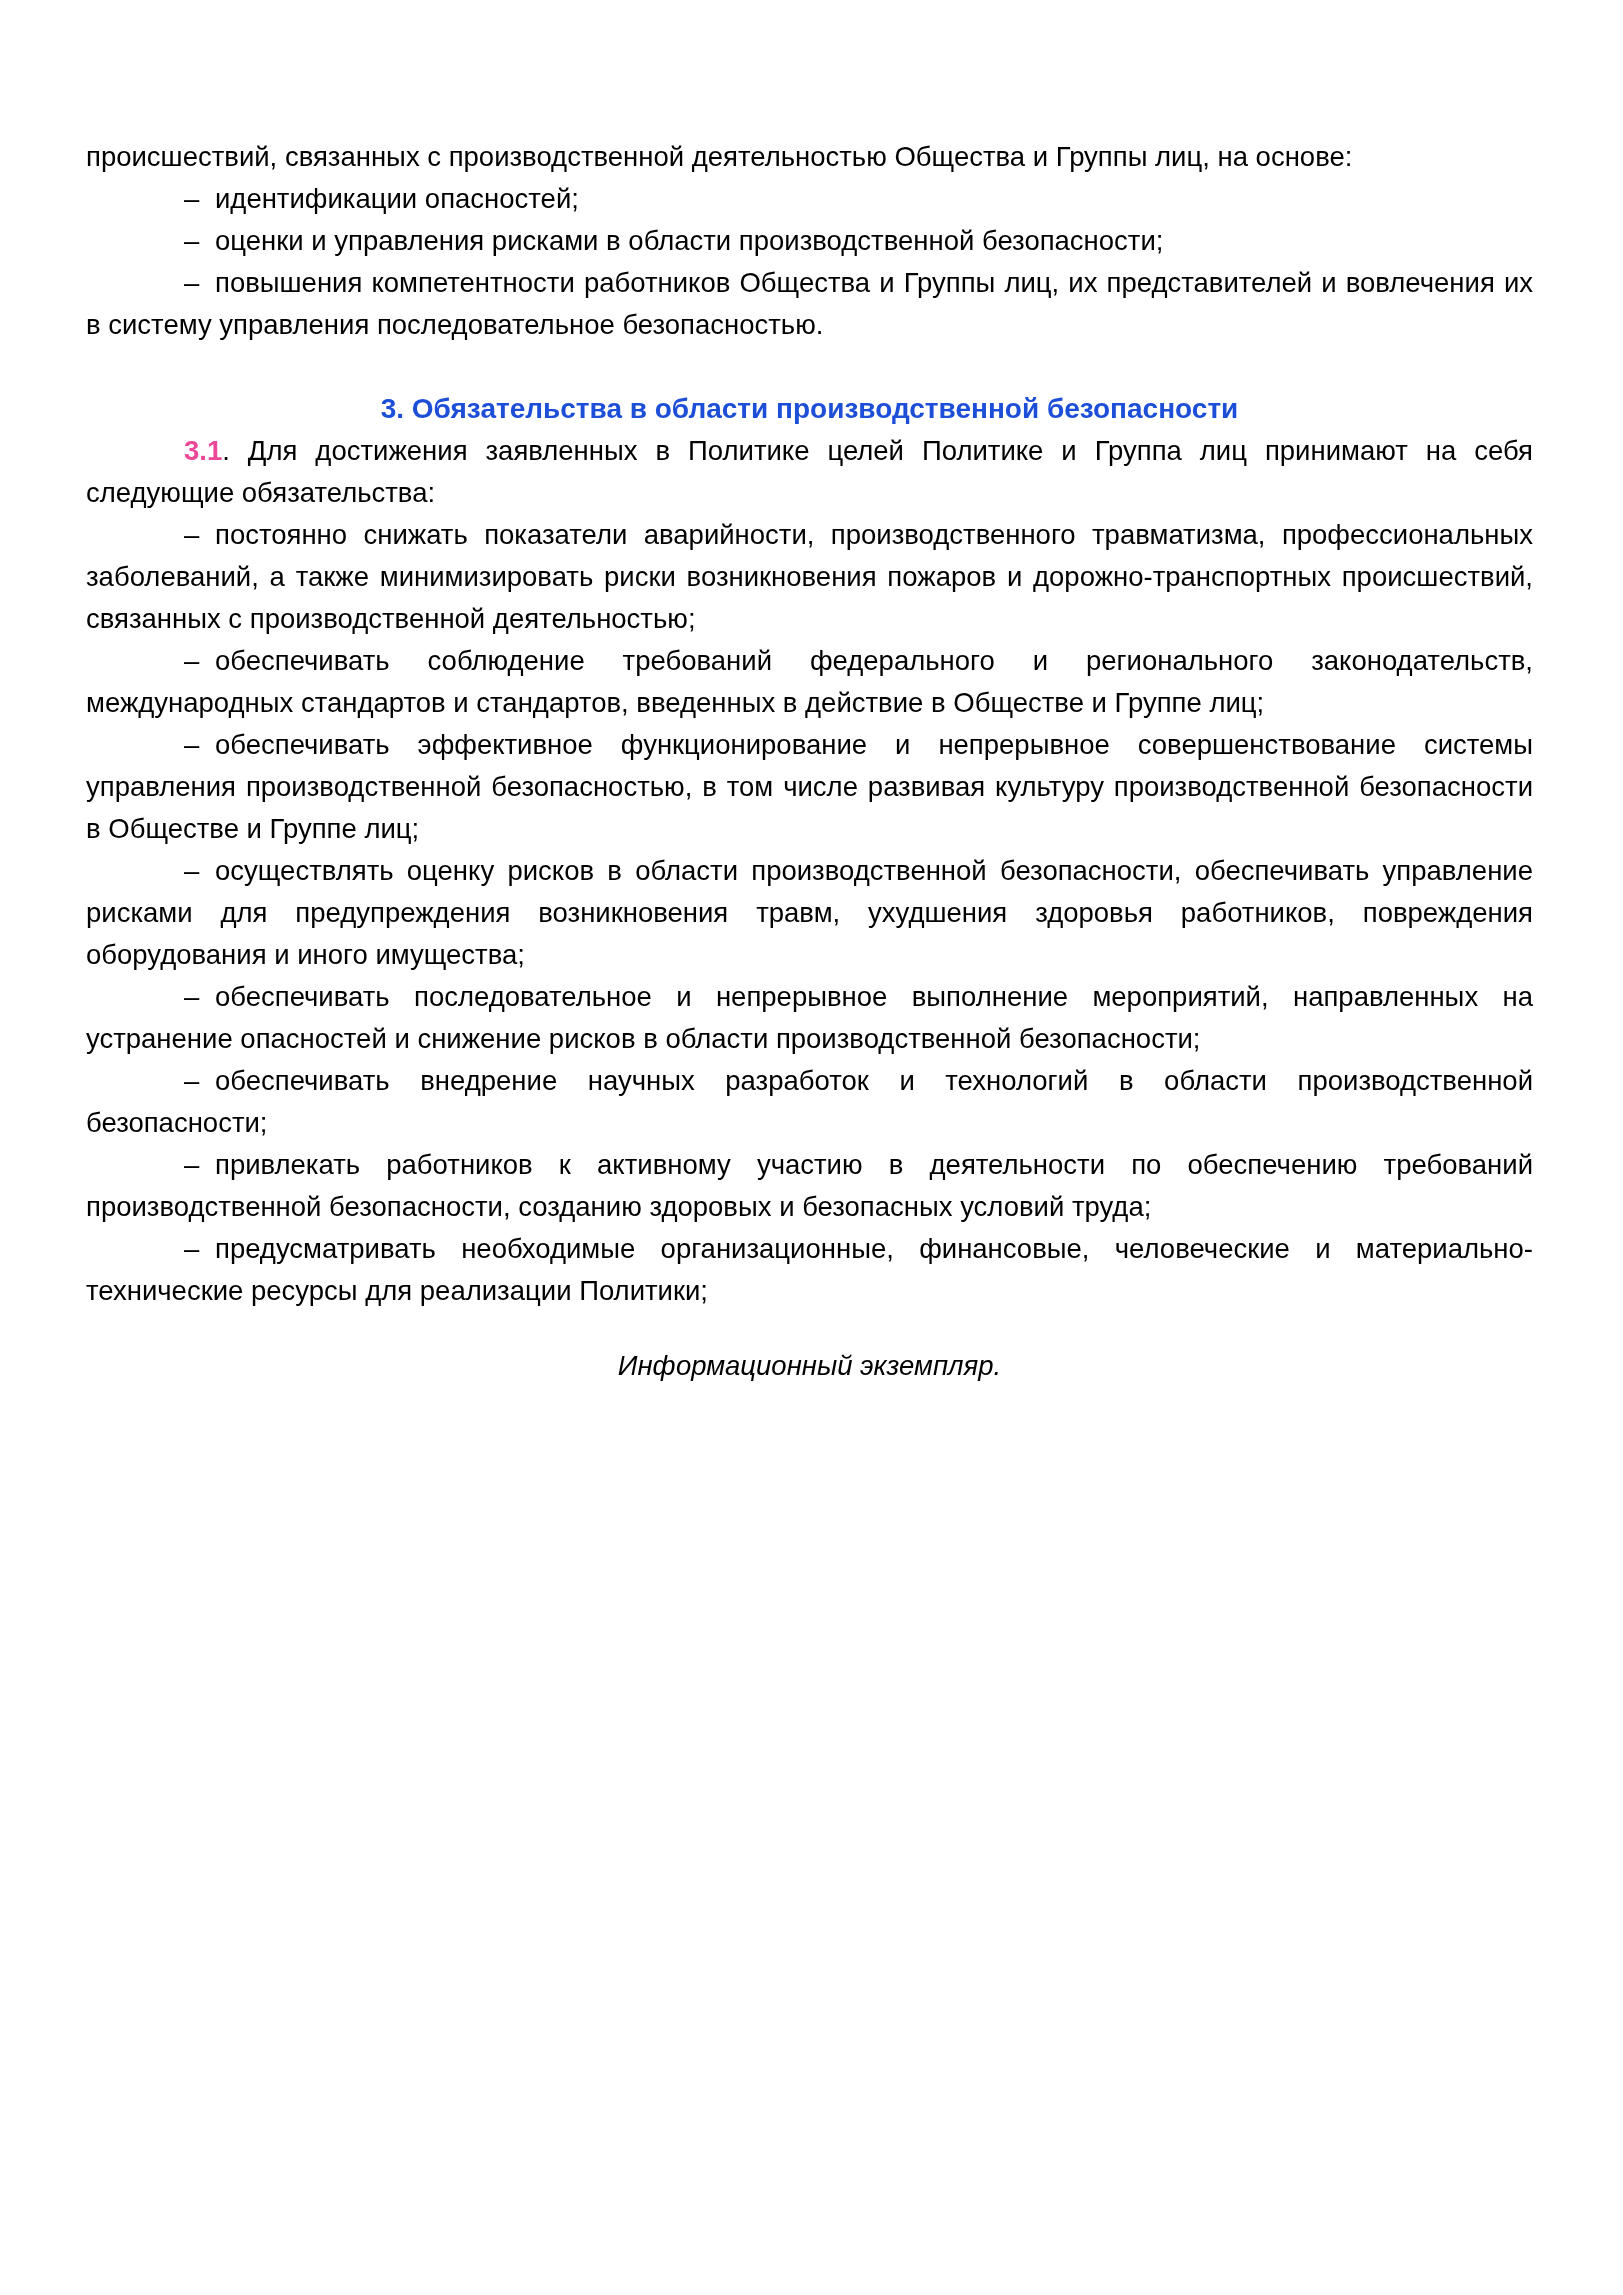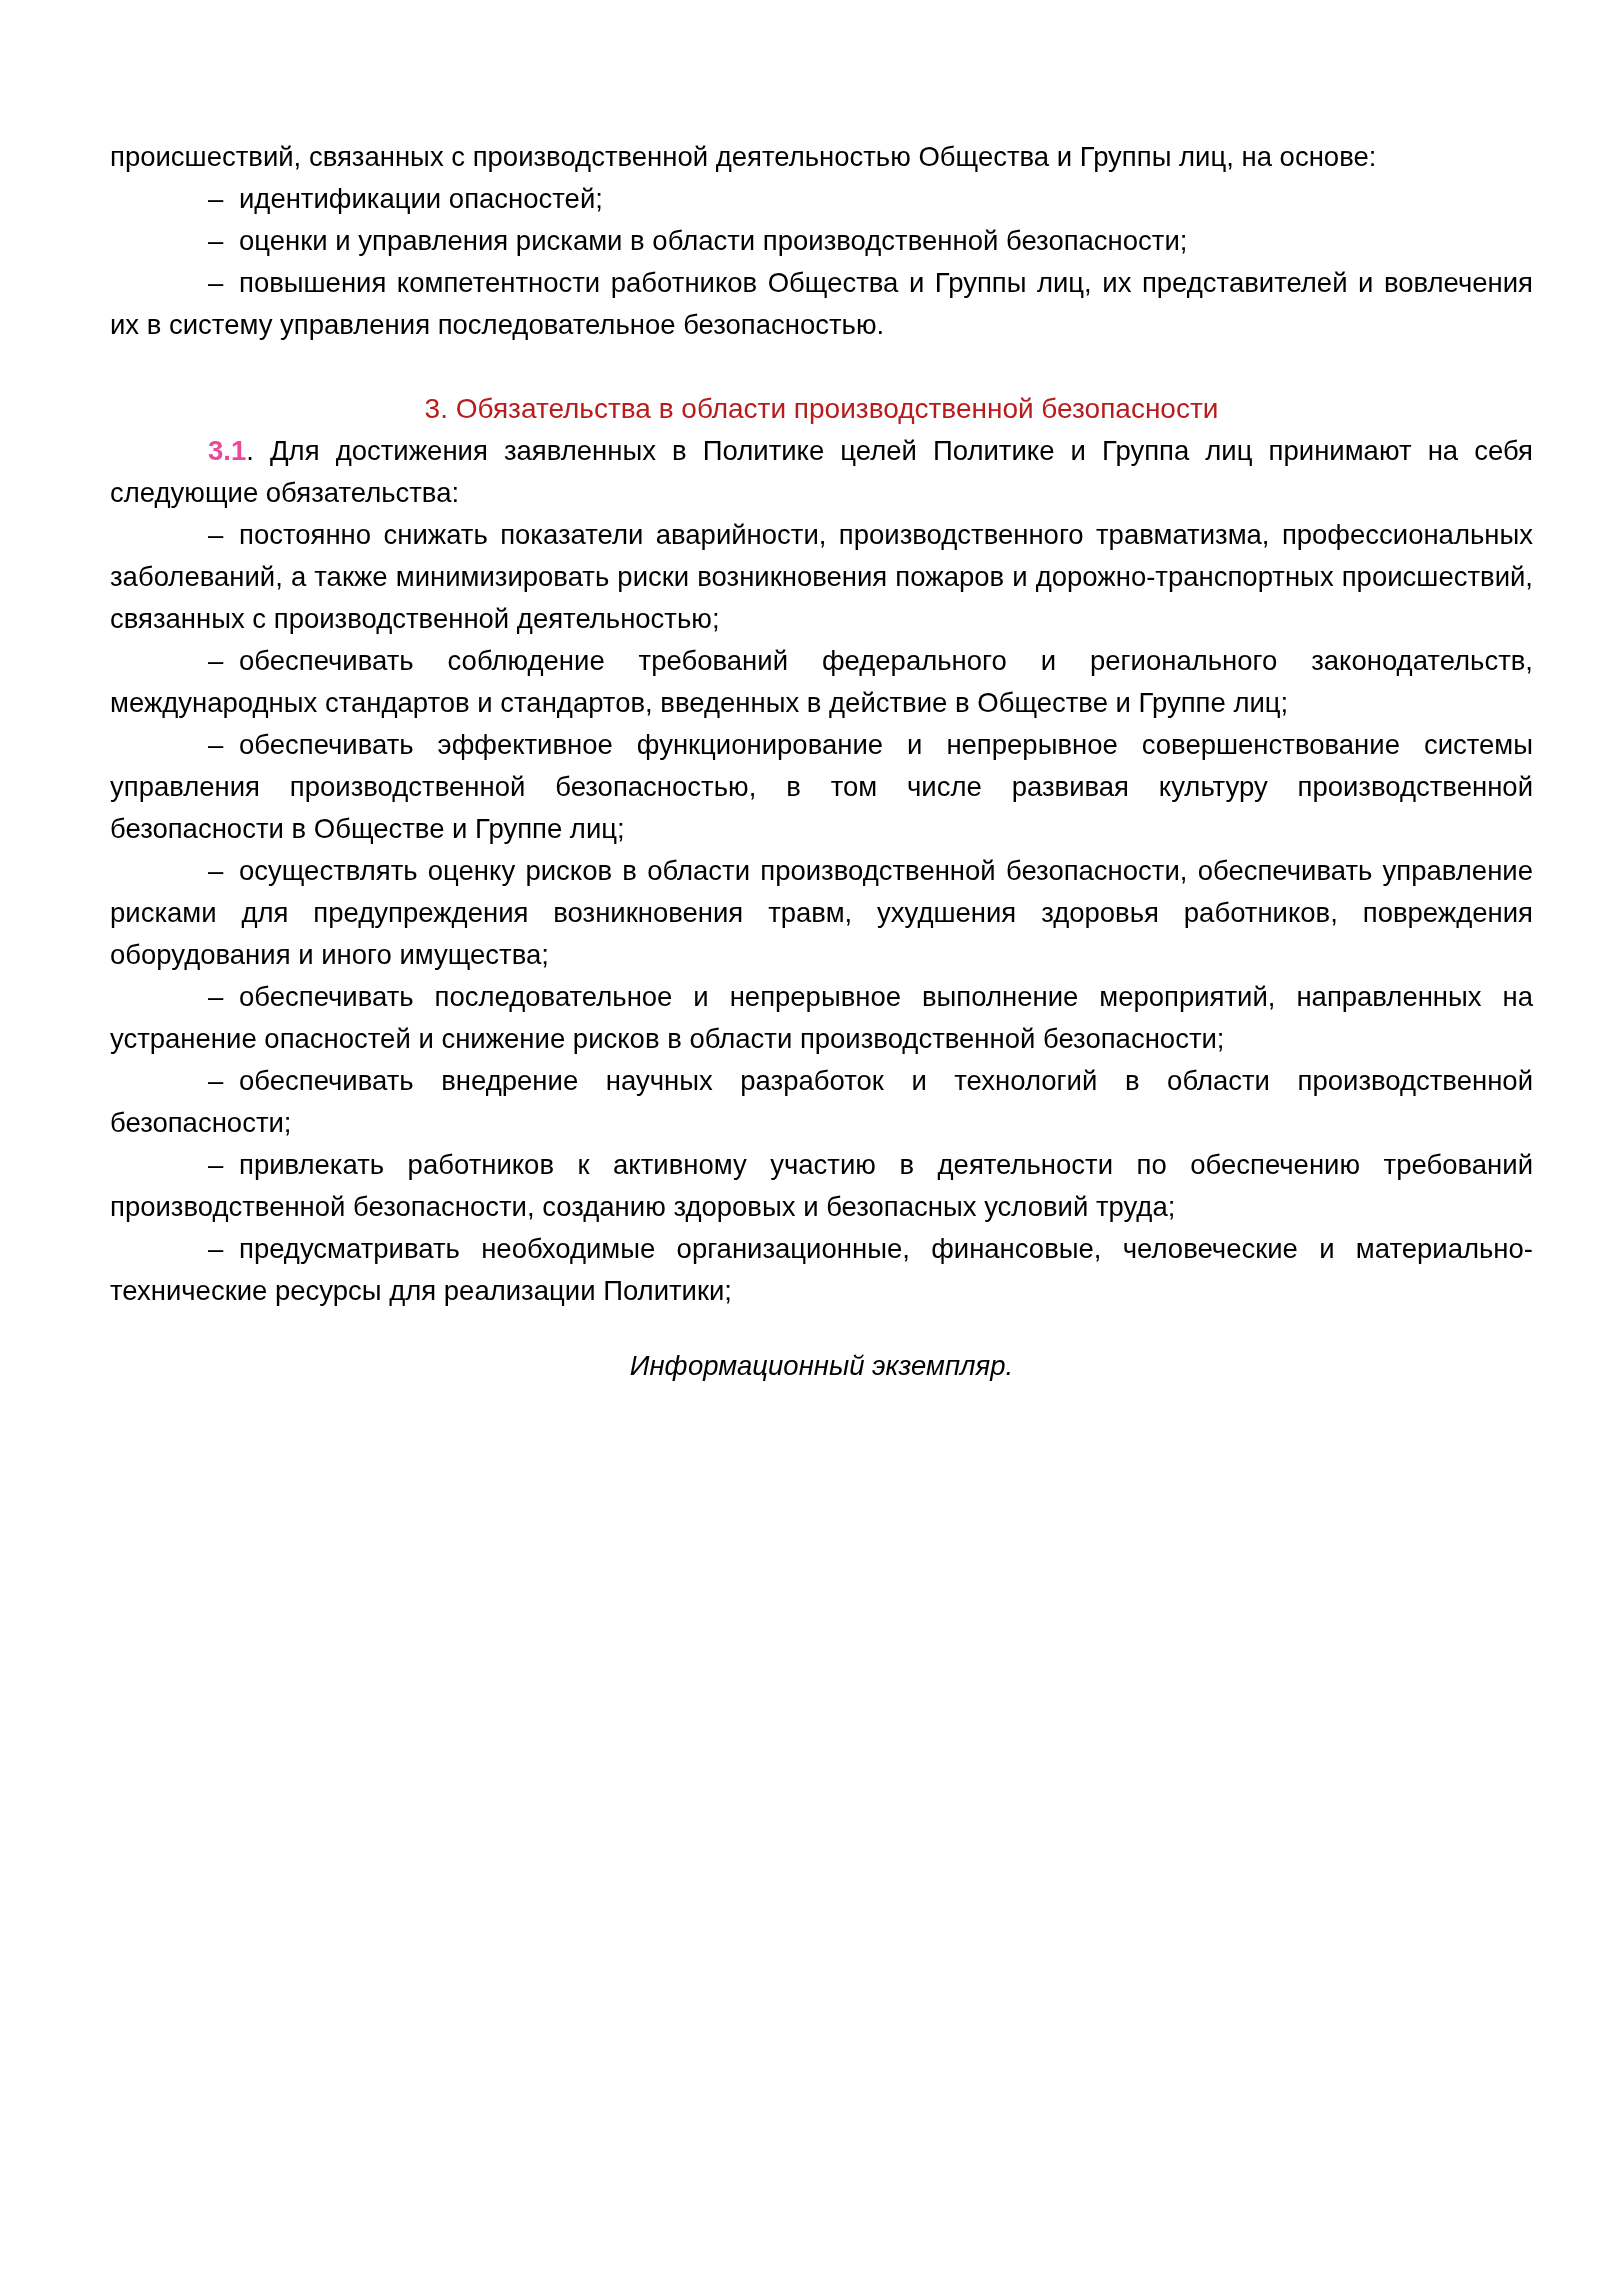--- a/index.html
+++ b/index.html
@@ -6,21 +6,21 @@
     margin: 0;
     padding: 0;
     background: #ffffff;
   }
   .page {
     position: relative;
     box-sizing: border-box;
     width: 1623px;
     height: 2295px;
     background: #ffffff;
-    padding: 136px 90px 0 110px;
+    padding: 136px 90px 0 86px;
     font-family: "Liberation Sans", "DejaVu Sans", sans-serif;
     font-size: 27.5px;
     line-height: 42px;
     color: #000000;
     overflow: hidden;
   }
   .para {
     margin: 0;
     text-align: justify;
     text-align-last: left;
@@ -28,22 +28,22 @@
   .indent {
     text-indent: 98px;
   }
   .bullet-marker {
     padding-right: 15.7px;
   }
   .section-heading {
     margin: 42px 0 0 0;
     font-size: 28px;
     line-height: 42px;
-    font-weight: normal;
-    color: #b91c1c;
+    font-weight: bold;
+    color: #1d4ed8;
     text-align: center;
     text-indent: 0;
   }
   .clause-num {
     font-weight: bold;
     color: #ec4899;
   }
   .footer-note {
     margin: 33px 0 0 0;
     text-align: center;

